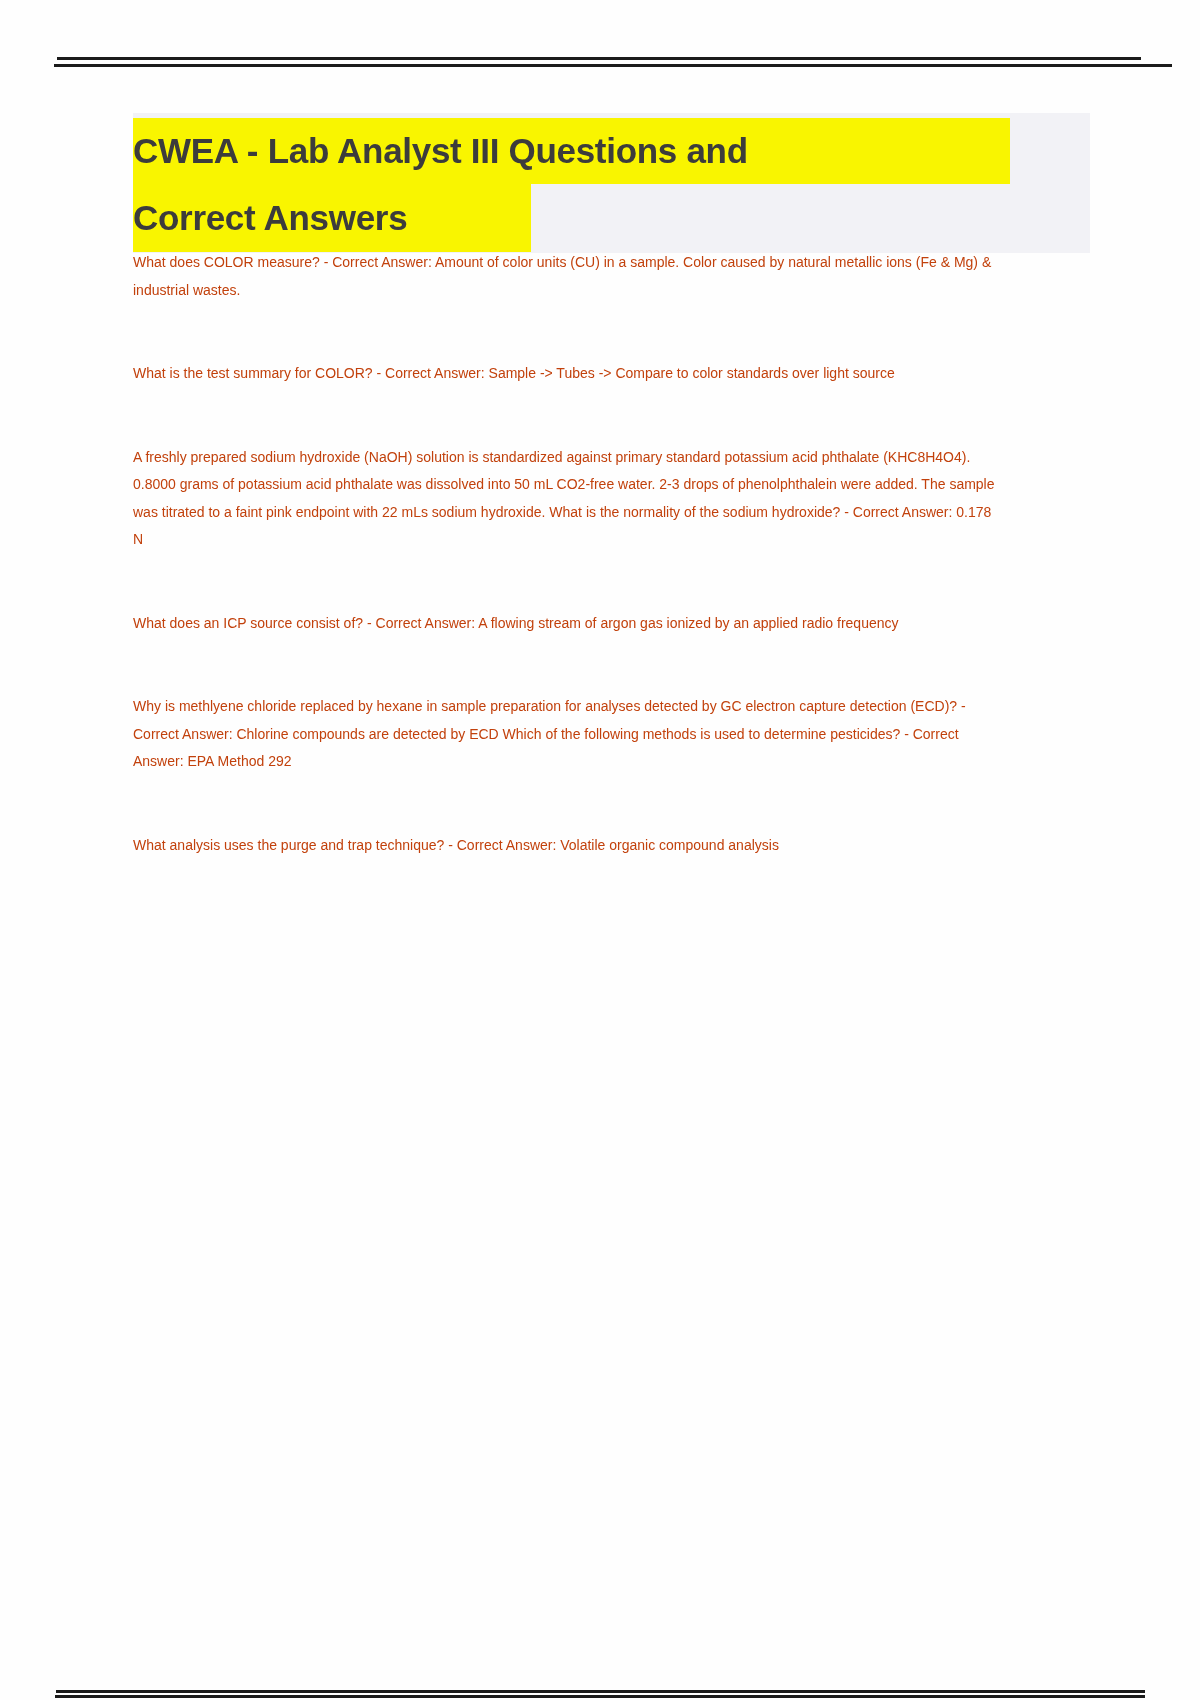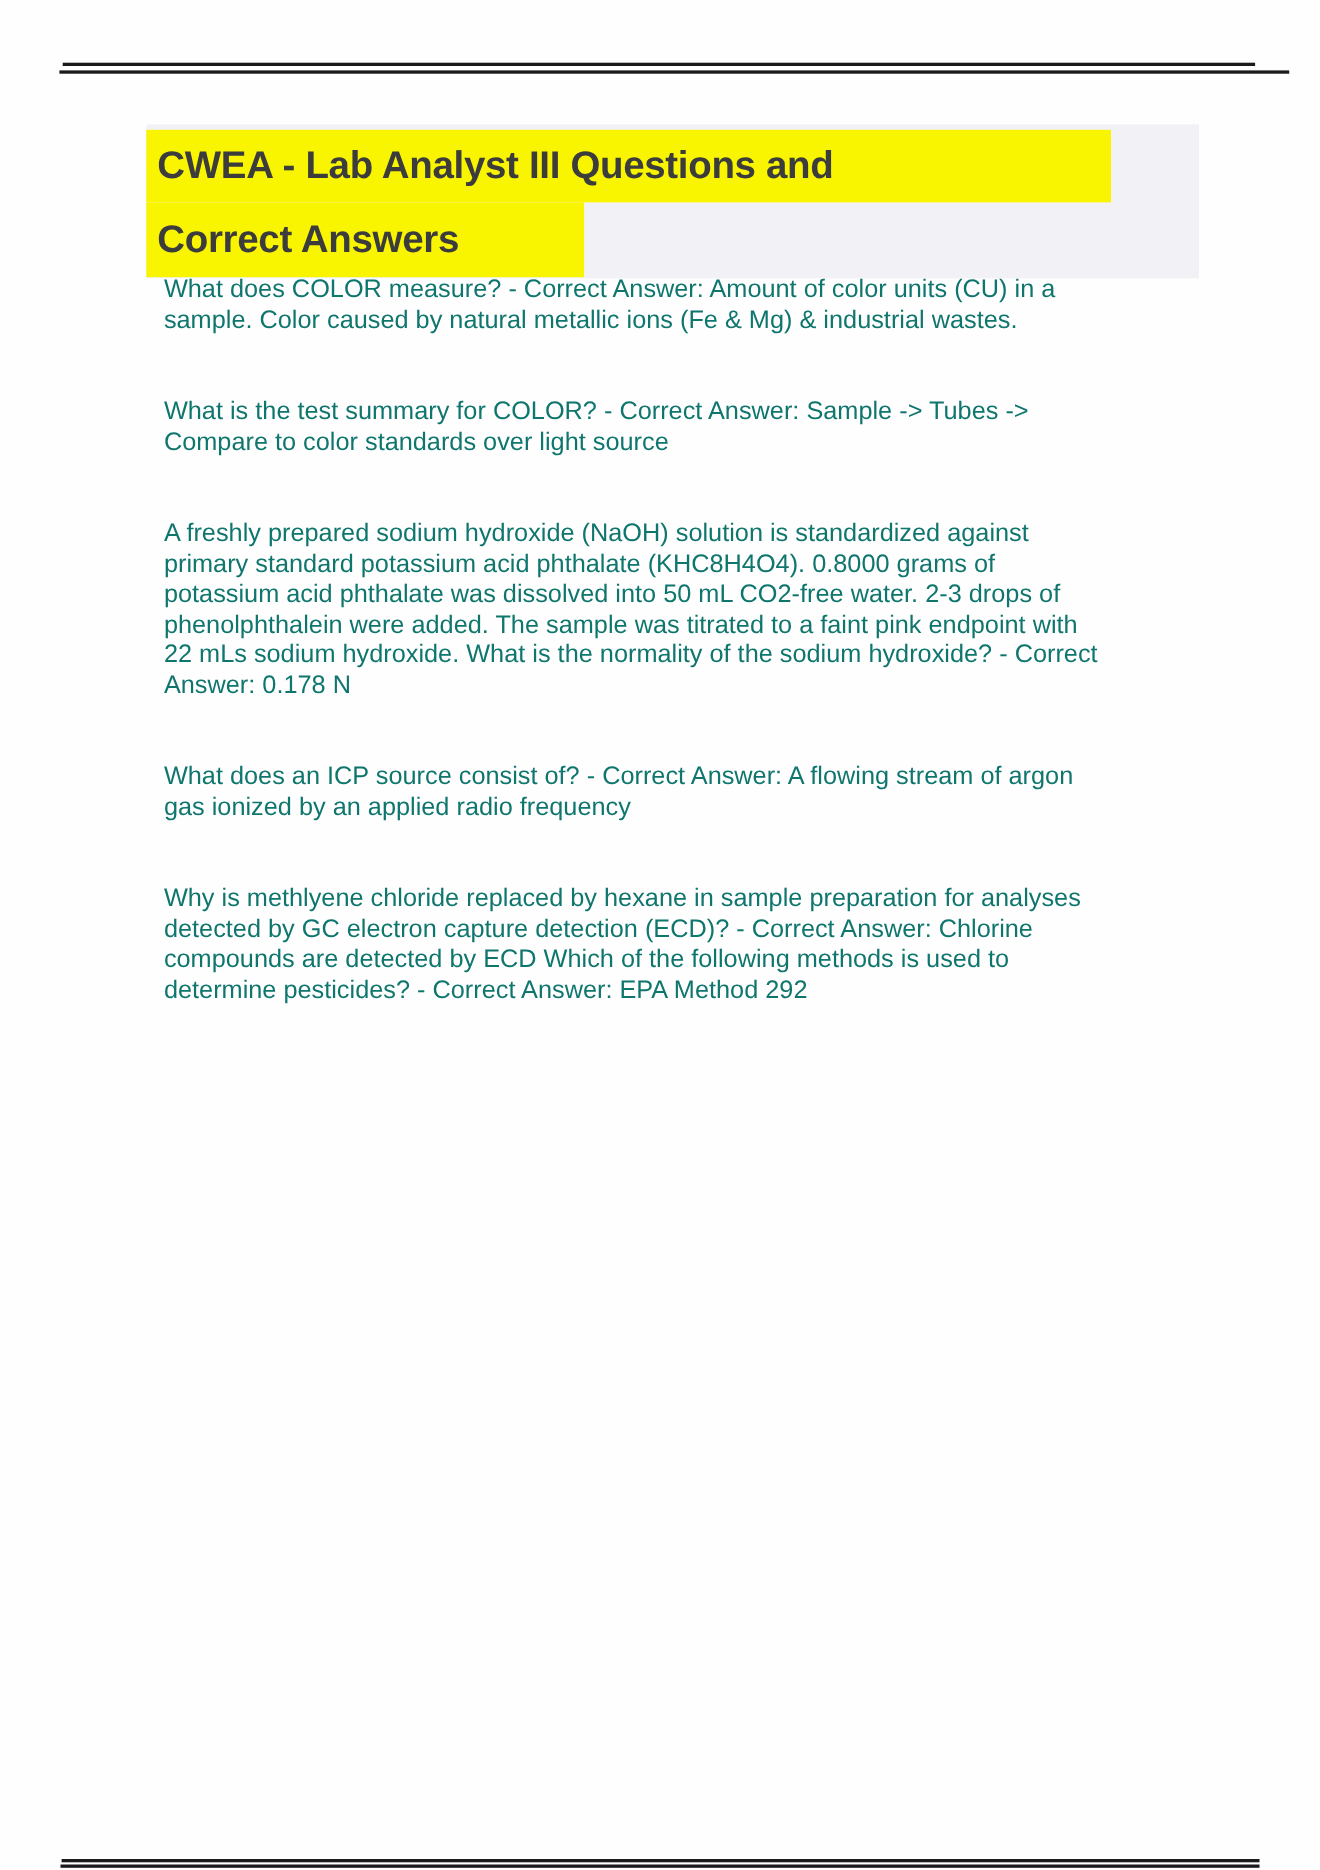--- a/index.html
+++ b/index.html
@@ -37,39 +37,38 @@
     position: absolute;
     left: 133px;
     top: 118px;
   }
   .title-line {
     background: #f9f500;
     color: #3c3c3c;
     font-size: 35px;
     font-weight: 700;
     letter-spacing: -0.3px;
-    padding-left: 10px;
     box-sizing: border-box;
     display: flex;
     align-items: center;
   }
   .title-line-1 { width: 877px; height: 66px; }
   .title-line-2 { width: 398px; height: 68px; }
 
   .content {
     position: absolute;
     left: 133px;
     top: 249px;
     width: 870px;
   }
   .content p {
-    margin: 0 0 56px 16px;
-    font-size: 23px;
+    margin: 0 0 56px 0;
+    font-size: 14px;
     line-height: 27.5px;
-    color: #0f766e;
+    color: #c2410c;
   }
 </style>
 </head>
 <body>
 
 <div class="page">
 
   <div class="rule rule-top-1"></div>
   <div class="rule rule-top-2"></div>
 
@@ -79,18 +78,19 @@
     <div class="title-line title-line-1">CWEA - Lab Analyst III Questions and</div>
     <div class="title-line title-line-2">Correct Answers</div>
   </div>
 
   <div class="content">
     <p>What does COLOR measure? - Correct Answer: Amount of color units (CU) in a sample. Color caused by natural metallic ions (Fe &amp; Mg) &amp; industrial wastes.</p>
     <p>What is the test summary for COLOR? - Correct Answer: Sample -&gt; Tubes -&gt; Compare to color standards over light source</p>
     <p>A freshly prepared sodium hydroxide (NaOH) solution is standardized against primary standard potassium acid phthalate (KHC8H4O4). 0.8000 grams of potassium acid phthalate was dissolved into 50 mL CO2-free water. 2-3 drops of phenolphthalein were added. The sample was titrated to a faint pink endpoint with 22 mLs sodium hydroxide. What is the normality of the sodium hydroxide? - Correct Answer: 0.178 N</p>
     <p>What does an ICP source consist of? - Correct Answer: A flowing stream of argon gas ionized by an applied radio frequency</p>
     <p>Why is methlyene chloride replaced by hexane in sample preparation for analyses detected by GC electron capture detection (ECD)? - Correct Answer: Chlorine compounds are detected by ECD Which of the following methods is used to determine pesticides? - Correct Answer: EPA Method 292</p>
+    <p>What analysis uses the purge and trap technique? - Correct Answer: Volatile organic compound analysis</p>
   </div>
 
   <div class="rule rule-bottom-1"></div>
   <div class="rule rule-bottom-2"></div>
 
 </div>
 
 </body></html>

